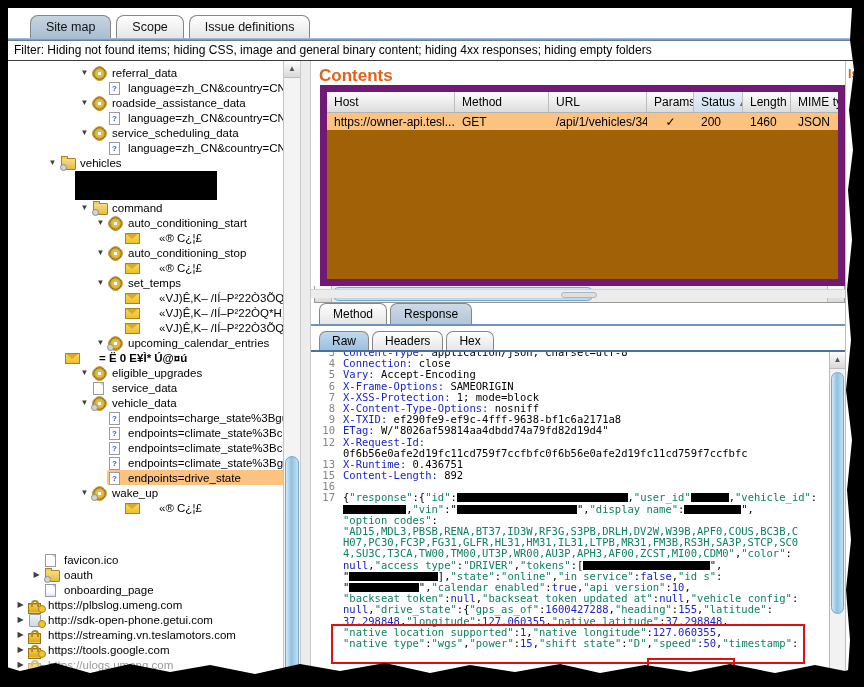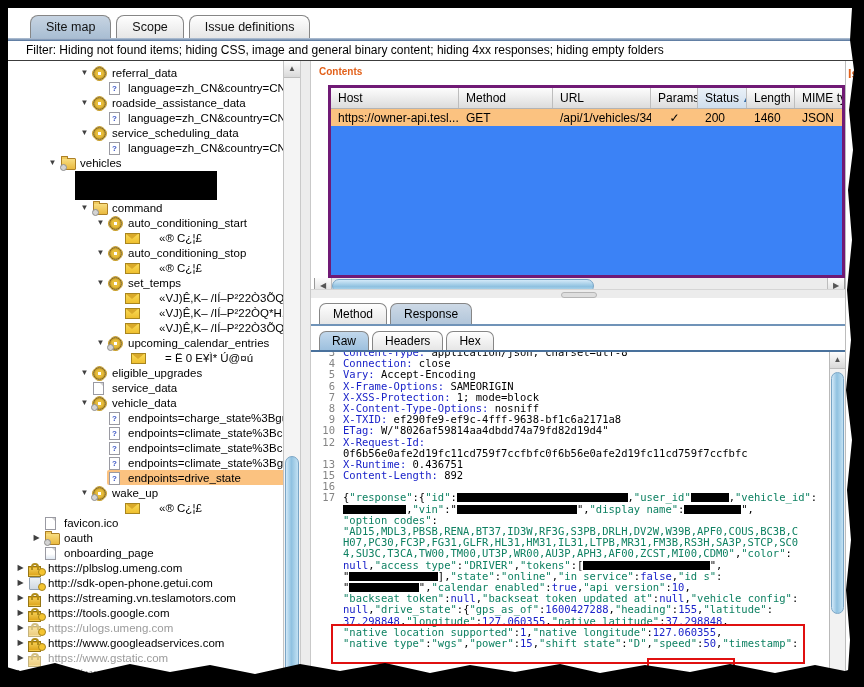--- a/index.html
+++ b/index.html
@@ -8,21 +8,21 @@
   .wrap{position:absolute;left:8px;top:8px;width:848px;height:679px;background:#fff;}
 
   
   .tabbar{height:30px;display:flex;align-items:flex-end;padding-left:22px;background:#fff;}
   .tab{border:1px solid #868686;border-bottom:none;border-radius:8px 8px 0 0;
     padding:4px 15px 4px;background:linear-gradient(#fefefe,#e6e6e6);font-size:12.5px;color:#111;
     margin-right:5px;box-shadow:inset 0 1px 0 #fff;}
   .tab.sel{background:linear-gradient(#c7d4e2,#a9bed3);box-shadow:none;}
   .tabrule{height:3px;background:linear-gradient(#b9c7d8,#51719a);}
   .filterbar{height:19px;line-height:19px;border-bottom:1px solid #3c3c3c;font-size:12px;color:#000;
-    padding-left:18px;background:#fff;white-space:nowrap;overflow:hidden;}
+    padding-left:6px;background:#fff;white-space:nowrap;overflow:hidden;}
 
   
   .main{display:flex;height:625px;}
   .treepanel{width:292px;position:relative;overflow:hidden;background:#fff;}
   .vgap{width:9px;background:#ececec;border-left:1px solid #c9c9c9;border-right:1px solid #c9c9c9;}
   .rightcol{flex:1;display:flex;flex-direction:column;position:relative;background:#fff;min-width:0;}
   .sliver{width:10px;border-left:1px solid #bdbdbd;background:#fff;position:relative;overflow:hidden;}
   .sliver .istitle{position:absolute;top:6px;left:2px;color:#e2611b;font-weight:bold;font-size:12.5px;}
 
   
@@ -78,22 +78,22 @@
   .hscroll{height:16px;margin:0 0 0 3px;border:1px solid #999;border-top:none;position:relative;background:#ececec;}
   .hbtn{position:absolute;top:0;bottom:0;width:16px;background:linear-gradient(#fdfdfd,#d9d9d9);
     color:#555;font-size:8px;text-align:center;line-height:15px;}
   .hbtn.l{left:0;border-right:1px solid #bdbdbd;}
   .hbtn.r{right:0;border-left:1px solid #bdbdbd;}
   .hthumb{position:absolute;top:1px;bottom:1px;left:17px;width:260px;border-radius:7px;
     background:linear-gradient(#d3e9f8,#8fc1e0 55%,#c2e1f3);border:1px solid #79a5c6;}
 
   
   .contents{height:228px;position:relative;}
-  .ctitle{color:#e2611b;font-weight:bold;font-size:10px;padding:5px 0 3px 8px;height:16px;}
-  .ctable{margin-left:17px;height:187px;border:3px solid #701a75;overflow:hidden;background:#3b82f6;}
+  .ctitle{color:#e2611b;font-weight:bold;font-size:17px;padding:5px 0 3px 8px;height:16px;}
+  .ctable{margin-left:9px;height:187px;border:7px solid #701a75;overflow:hidden;background:#a16207;}
   .thead{display:flex;height:20px;background:linear-gradient(#fdfdfd,#dcdcdc);border-bottom:1px solid #b3b3b3;}
   .th{font-size:12px;color:#000;padding:3px 0 0 7px;border-right:1px solid #bdbdbd;
     white-space:nowrap;overflow:hidden;flex:none;box-sizing:border-box;}
   .th.sorted{background:linear-gradient(#eaf1f8,#cfdeed);}
   .sortarrow{color:#3a6ea5;font-size:8px;}
   .tr{display:flex;height:17px;font-size:12px;}
   .tr.sel{background:#fbc280;}
   .td{padding:2px 0 0 7px;white-space:nowrap;overflow:hidden;flex:none;box-sizing:border-box;}
   .td.center{text-align:center;padding-left:0;}
 
@@ -304,21 +304,21 @@
             </div>
             <div class="trow" style="padding-left: 86px;">
               <span class="arr">▼</span>
               <span class="selbg">
                 <span class="iwrap">
                   <span class="ic ic-gear2"></span>
                 </span>
                 <span class="tlabel">upcoming_calendar_entries</span>
               </span>
             </div>
-            <div class="trow" style="padding-left: 108px;">
+            <div class="trow" style="padding-left: 42px; font-weight: bold;">
               <span class="arr"></span>
               <span class="selbg">
                 <span class="iwrap">
                   <span class="ic ic-env"></span>
                 </span>
                 <span class="tlabel env-pad">=   Ë   0 E¥Ì*      Ú@¤ú</span>
               </span>
             </div>
             <div class="trow" style="padding-left: 70px;">
               <span class="arr">▼</span>
@@ -403,21 +403,21 @@
             </div>
             <div class="trow" style="padding-left: 102px;">
               <span class="arr"></span>
               <span class="selbg">
                 <span class="iwrap">
                   <span class="ic ic-env"></span>
                 </span>
                 <span class="tlabel env-pad">«® C¿¦£</span>
               </span>
             </div>
-            <div class="trow" style="padding-left: 22px;">
+            <div class="trow" style="padding-left: 22px; margin-top: 37px;">
               <span class="arr"></span>
               <span class="selbg">
                 <span class="iwrap">
                   <span class="ic ic-file"></span>
                 </span>
                 <span class="tlabel">favicon.ico</span>
               </span>
             </div>
             <div class="trow" style="padding-left: 22px;">
               <span class="arr">▶</span>

